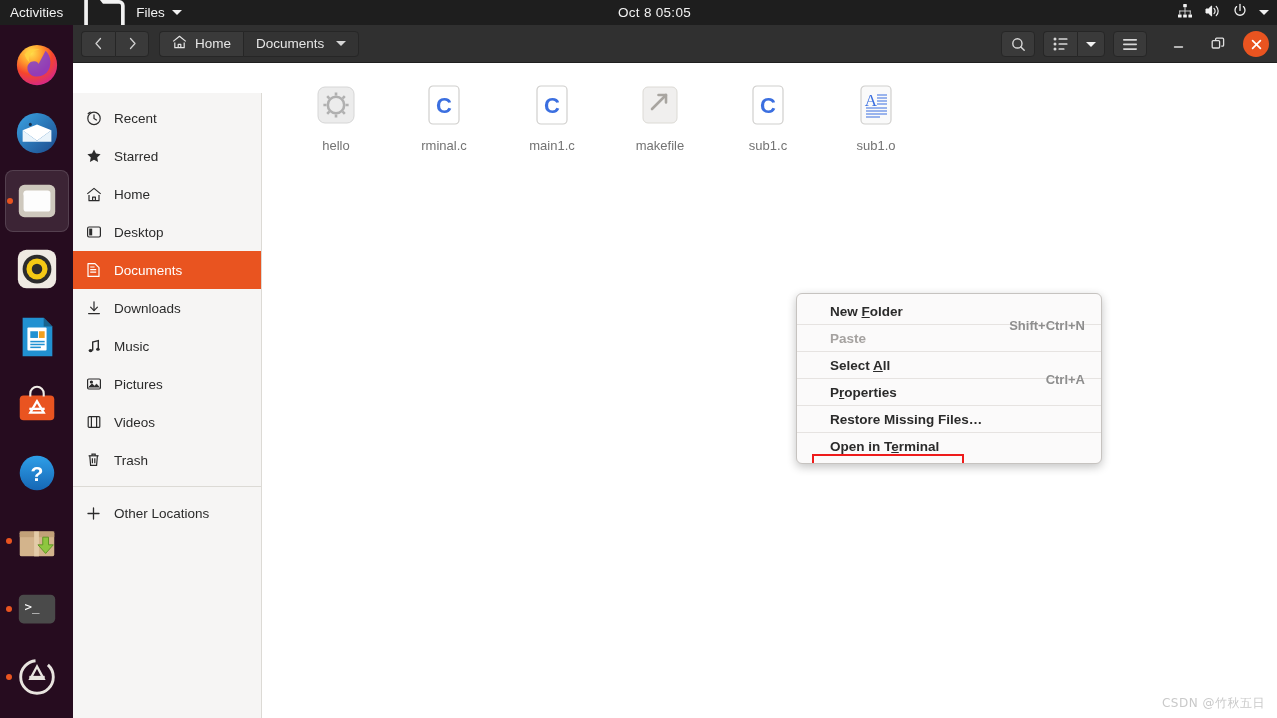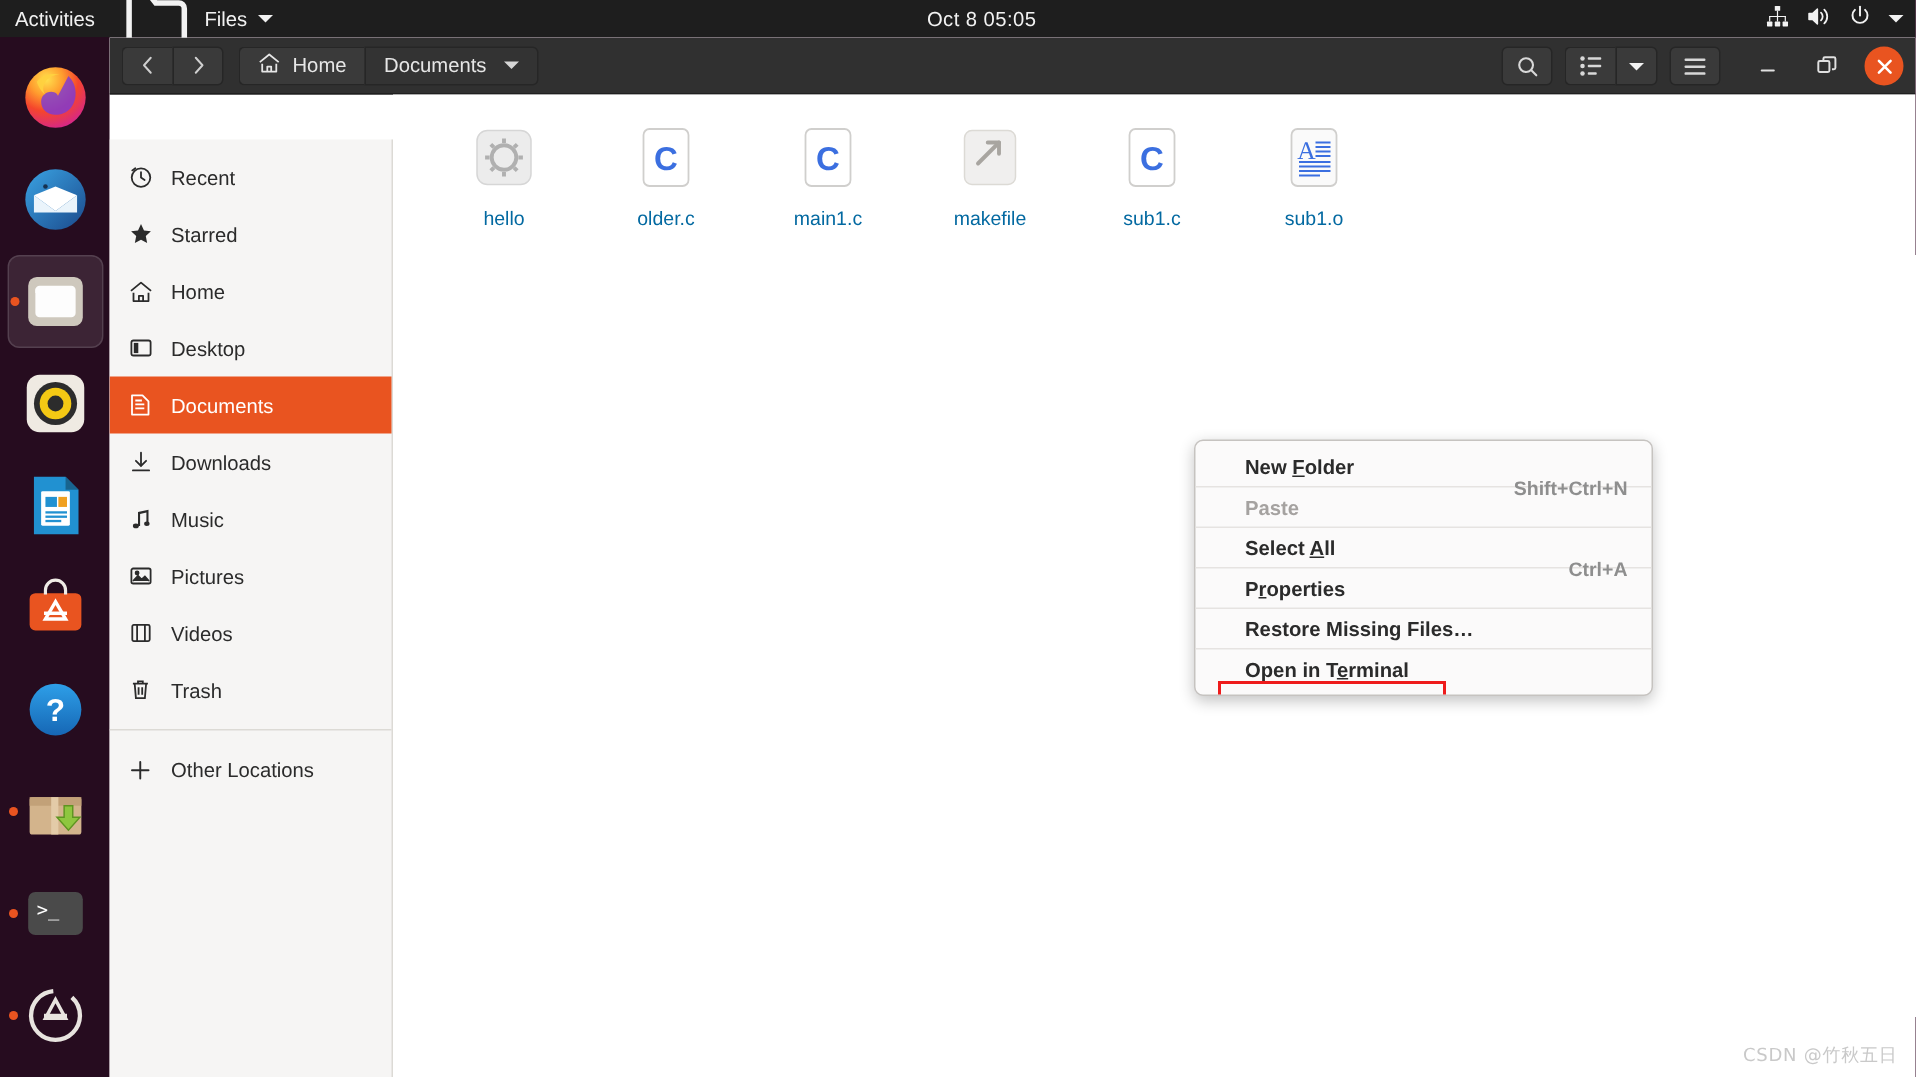--- a/index.html
+++ b/index.html
@@ -124,21 +124,21 @@
 
   
   #main { position: relative; flex: 1; background: #ffffff; }
   #files {
     display: flex; padding: 18px 0 0 20px; gap: 0;
   }
   .file-cell {
     width: 108px; display: flex; flex-direction: column; align-items: center; gap: 9px;
   }
   .file-ico { width: 48px; height: 48px; }
-  .file-label { font-size: 13px; color: #0369a1; }
+  .file-label { font-size: 13px; color: #737373; }
 
   
   #ctxmenu {
     position: absolute; left: 534px; top: 230px; width: 306px;
     background: #fbfafa; border: 1px solid #c6c3c0; border-radius: 6px;
     box-shadow: 0 3px 10px rgba(0,0,0,0.24); padding: 4px 0; overflow: hidden; font-weight: bold;
   }
   .mi {
     position: relative; height: 26px; display: flex; align-items: center;
     padding: 0 16px 0 33px; font-size: 13.5px; color: #2b2b2b;
@@ -540,21 +540,21 @@
             <span class="file-label">hello</span>
           </div>
 
           <div class="file-cell">
             <span class="file-ico">
               <svg width="48" height="48" viewBox="0 0 48 48">
                 <rect x="9" y="5" width="30" height="38" rx="4" fill="#ffffff" stroke="#d0cfcd" stroke-width="1.2"></rect>
                 <text x="24" y="32" font-family="Liberation Sans, sans-serif" font-size="22" font-weight="bold" fill="#3b6fe0" text-anchor="middle">C</text>
               </svg>
             </span>
-            <span class="file-label">older.c</span>
+            <span class="file-label">rminal.c</span>
           </div>
 
           <div class="file-cell">
             <span class="file-ico">
               <svg width="48" height="48" viewBox="0 0 48 48">
                 <rect x="9" y="5" width="30" height="38" rx="4" fill="#ffffff" stroke="#d0cfcd" stroke-width="1.2"></rect>
                 <text x="24" y="32" font-family="Liberation Sans, sans-serif" font-size="22" font-weight="bold" fill="#3b6fe0" text-anchor="middle">C</text>
               </svg>
             </span>
             <span class="file-label">main1.c</span>

